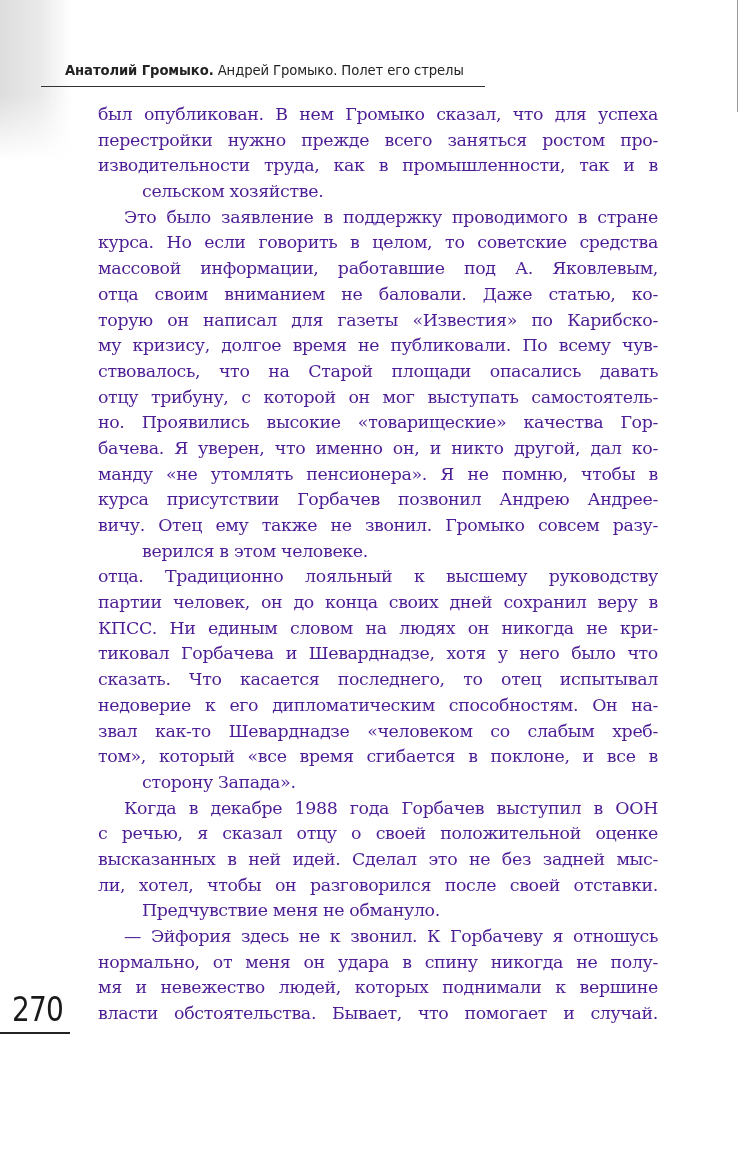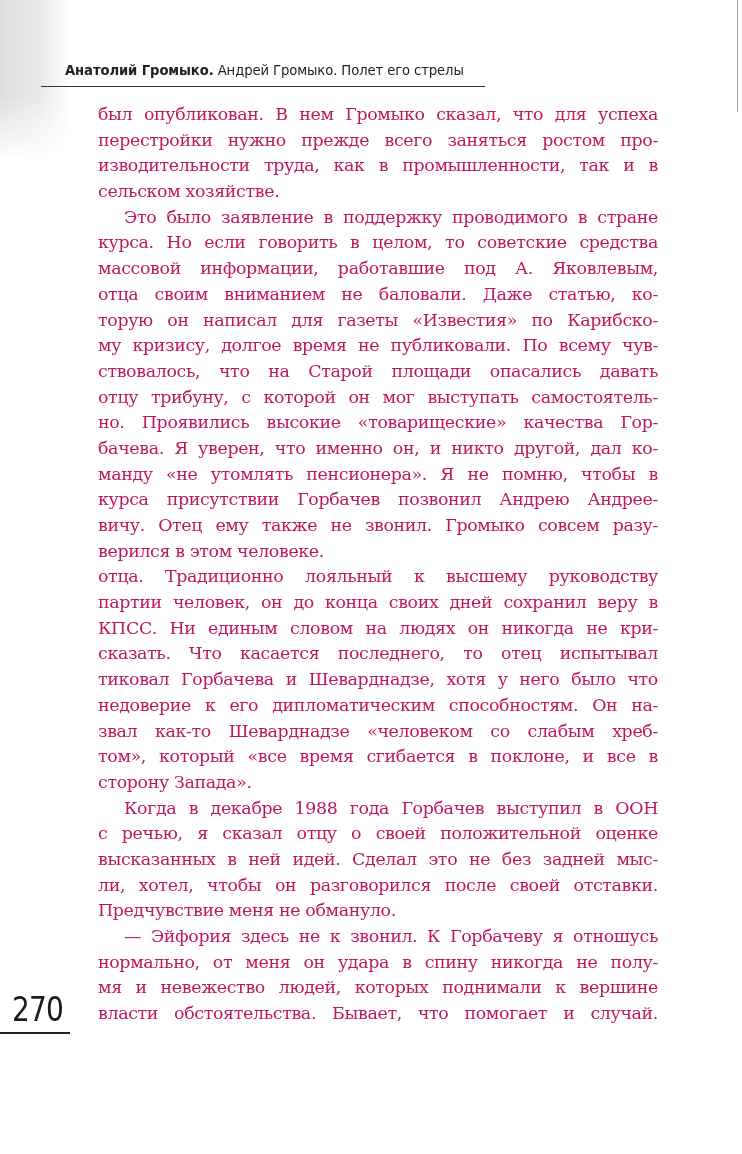--- a/index.html
+++ b/index.html
@@ -24,24 +24,24 @@
     white-space: nowrap; letter-spacing: -0.1px; margin-left: 24px;
   }
   .header .author { font-weight: bold; }
   .header-rule {
     position: absolute; left: 41px; top: 86px; width: 444px; height: 1px;
     background: #333;
   }
   .body-text {
     position: absolute; left: 98px; top: 102px; width: 560px;
     font-family: "DejaVu Serif", serif; font-size: 17.4px; line-height: 25.7px;
-    color: #be185d; letter-spacing: -0.35px; word-spacing: 0px;
+    color: #4c1d95; letter-spacing: -0.35px; word-spacing: 0px;
   }
   .line { display: block; white-space: nowrap; text-align: justify; text-align-last: justify; height: 25.7px; }
-  .line.last { text-align-last: left; }
+  .line.last { text-align-last: left; margin-left: 44px; }
   .line.indent { padding-left: 26px; }
   .page-num {
     position: absolute; left: 12px; top: 990px;
     font-family: "DejaVu Sans", sans-serif; font-size: 33px; font-weight: normal;
     color: #1a1a1a; letter-spacing: -1px; transform: scaleX(0.85); transform-origin: left;
   }
   .page-rule {
     position: absolute; left: 0; top: 1032px; width: 70px; height: 2px; background: #222;
   }
 </style>
@@ -72,22 +72,22 @@
     <span class="line">отцу трибуну, с которой он мог выступать самостоятель-</span>
     <span class="line">но. Проявились высокие «товарищеские» качества Гор-</span>
     <span class="line">бачева. Я уверен, что именно он, и никто другой, дал ко-</span>
     <span class="line">манду «не утомлять пенсионера». Я не помню, чтобы в</span>
     <span class="line">курса присутствии Горбачев позвонил Андрею Андрее-</span>
     <span class="line">вичу. Отец ему также не звонил. Громыко совсем разу-</span>
     <span class="line last">верился в этом человеке.</span>
     <span class="line">отца. Традиционно лояльный к высшему руководству</span>
     <span class="line">партии человек, он до конца своих дней сохранил веру в</span>
     <span class="line">КПСС. Ни единым словом на людях он никогда не кри-</span>
+    <span class="line">тиковал Горбачева и Шеварднадзе, хотя у него было что</span>
     <span class="line">сказать. Что касается последнего, то отец испытывал</span>
-    <span class="line">тиковал Горбачева и Шеварднадзе, хотя у него было что</span>
     <span class="line">недоверие к его дипломатическим способностям. Он на-</span>
     <span class="line">звал как-то Шеварднадзе «человеком со слабым хреб-</span>
     <span class="line">том», который «все время сгибается в поклоне, и все в</span>
     <span class="line last">сторону Запада».</span>
     <span class="line indent">Когда в декабре 1988 года Горбачев выступил в ООН</span>
     <span class="line">с речью, я сказал отцу о своей положительной оценке</span>
     <span class="line">высказанных в ней идей. Сделал это не без задней мыс-</span>
     <span class="line">ли, хотел, чтобы он разговорился после своей отставки.</span>
     <span class="line last">Предчувствие меня не обмануло.</span>
     <span class="line indent">— Эйфория здесь не к звонил. К Горбачеву я отношусь</span>

